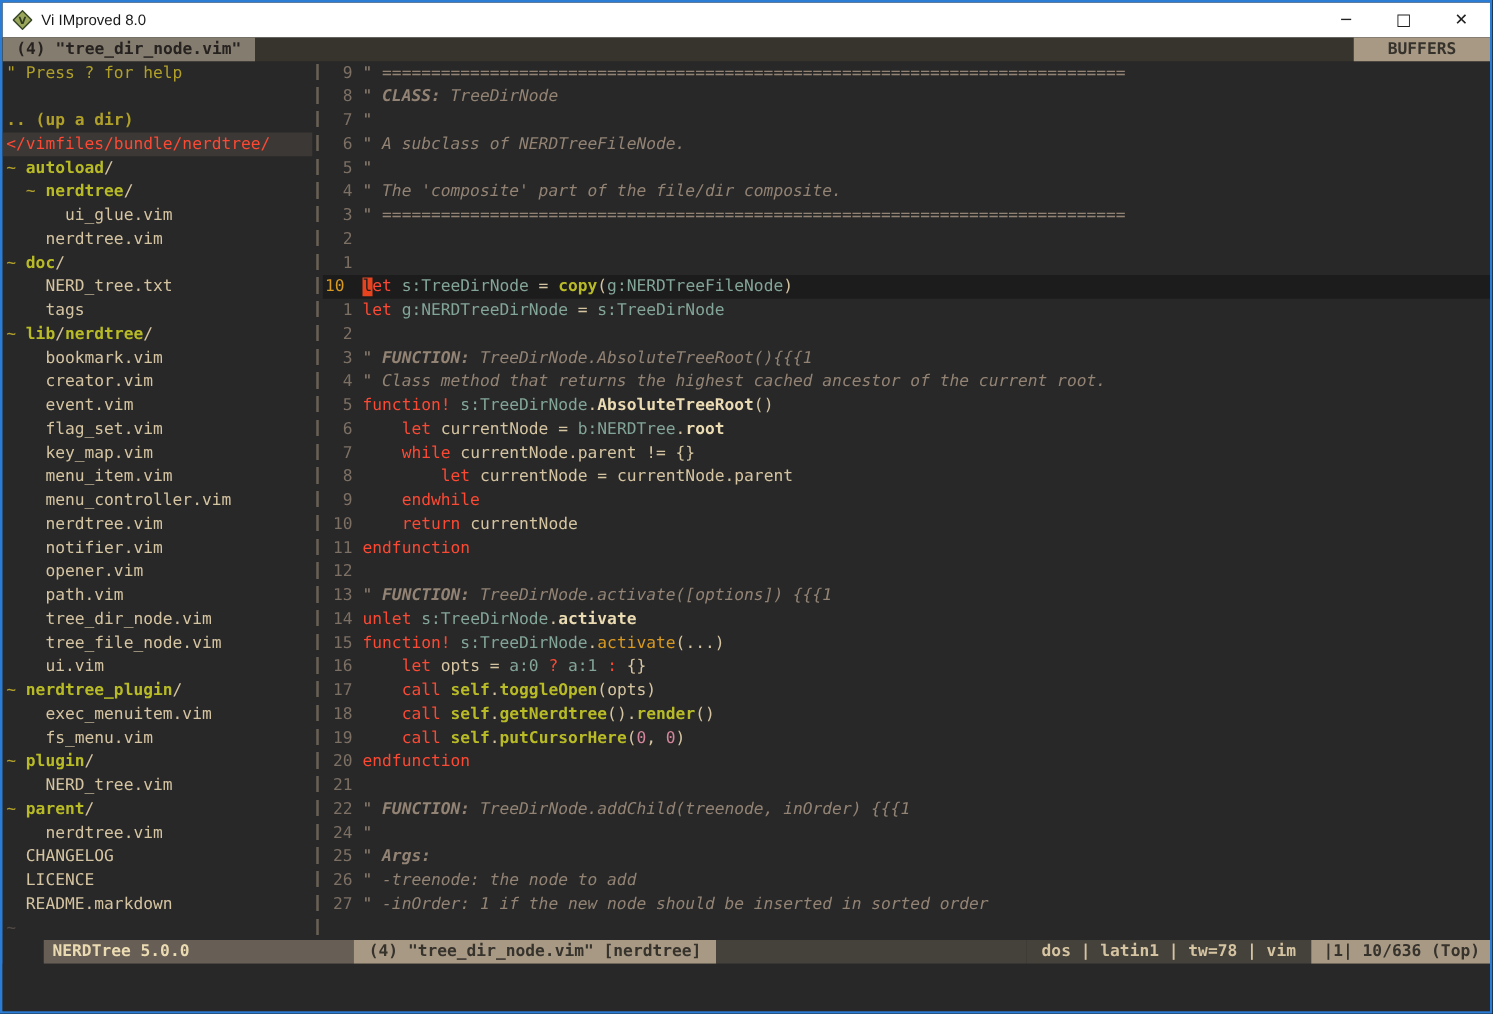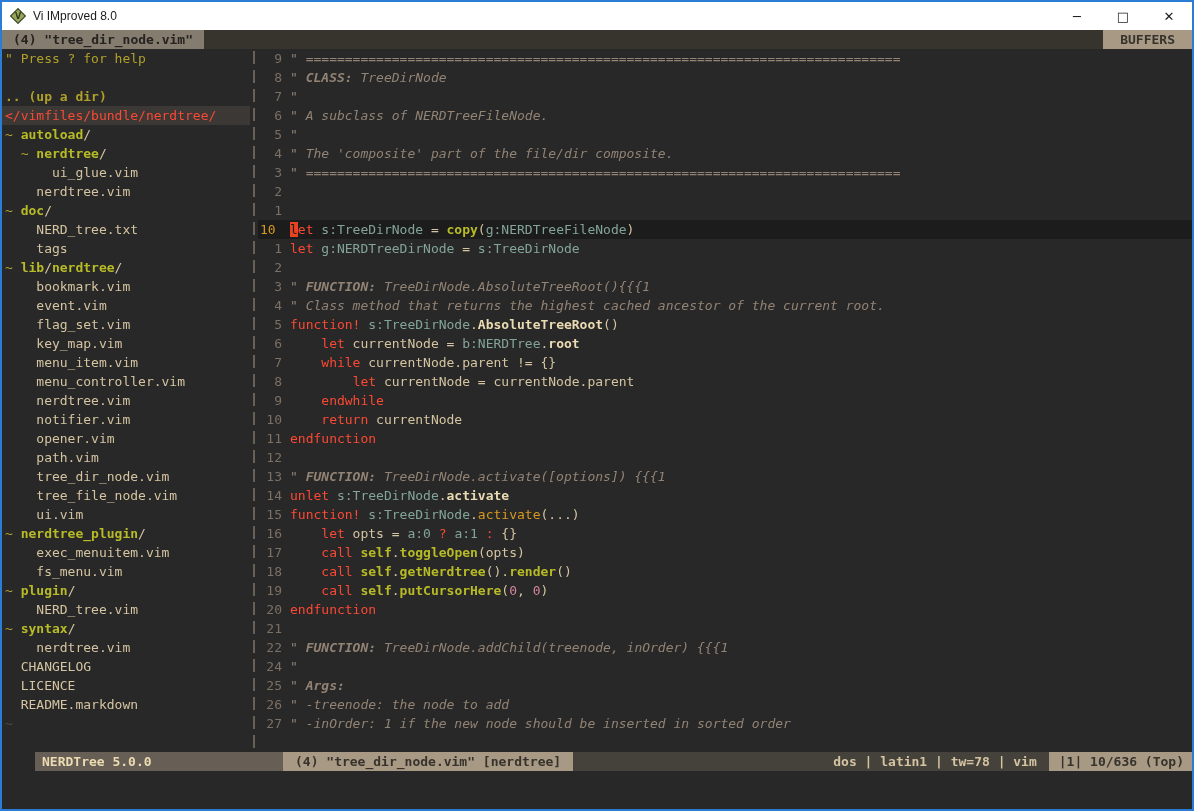--- a/index.html
+++ b/index.html
@@ -16,21 +16,21 @@
   .vim-icon { margin-left:8px; flex:none; }
   .title-text { font:12px "Liberation Sans", sans-serif; color:#1a1a1a; margin-left:7px; }
   .controls { margin-left:auto; display:flex; height:100%; }
   .ctrl { width:46px; height:100%; display:flex; align-items:center; justify-content:center;
           color:#222; font:13px "DejaVu Sans", sans-serif; cursor:default; }
   
   .tabline { height:19px; background:var(--tablineBg); display:flex; flex:none;
              font:bold 13px/19px "DejaVu Sans Mono", monospace; }
   .tab { background:var(--tabBg); color:var(--tabFg); padding:0 11px; white-space:pre; }
   .tab-fill { flex:1; }
-  .buffers { background:var(--tan); color:var(--tanFg); padding:0 17px; }
+  .buffers { background:var(--tan); color:var(--tanFg); padding:0 27px; }
   
   .main { flex:1; display:flex; overflow:hidden; font:13px/19px "DejaVu Sans Mono", monospace; }
   .tree { width:248px; flex:none; overflow:hidden; }
   .tree-row { height:19px; white-space:pre; padding-left:3px; }
   .tree-row.hl { background:var(--treeHl); }
   .vsep { width:8px; flex:none; position:relative; }
   .vsep::before { content:""; position:absolute; left:3px; top:2px; bottom:0; width:2px;
     background:repeating-linear-gradient(to bottom, var(--sep) 0 13px, transparent 13px 19px); }
   .code { flex:1; overflow:hidden; }
   .code-line { height:19px; white-space:pre; display:flex; }
@@ -101,38 +101,39 @@
         <div class="tree-row hl"><span class="s-root">&lt;/vimfiles/bundle/nerdtree/</span></div>
         <div class="tree-row"><span class="s-lead">~ </span><span class="s-dir">autoload</span><span class="s-plain">/</span></div>
         <div class="tree-row"><span class="s-plain">  </span><span class="s-lead">~ </span><span class="s-dir">nerdtree</span><span class="s-plain">/</span></div>
         <div class="tree-row"><span class="s-plain">      </span><span class="s-file">ui_glue.vim</span></div>
         <div class="tree-row"><span class="s-plain">    </span><span class="s-file">nerdtree.vim</span></div>
         <div class="tree-row"><span class="s-lead">~ </span><span class="s-dir">doc</span><span class="s-plain">/</span></div>
         <div class="tree-row"><span class="s-plain">    </span><span class="s-file">NERD_tree.txt</span></div>
         <div class="tree-row"><span class="s-plain">    </span><span class="s-file">tags</span></div>
         <div class="tree-row"><span class="s-lead">~ </span><span class="s-dir">lib</span><span class="s-plain">/</span><span class="s-dir">nerdtree</span><span class="s-plain">/</span></div>
         <div class="tree-row"><span class="s-plain">    </span><span class="s-file">bookmark.vim</span></div>
+        <div class="tree-row"><span class="s-plain">    </span><span class="s-file">creator.vim</span></div>
         <div class="tree-row"><span class="s-plain">    </span><span class="s-file">event.vim</span></div>
         <div class="tree-row"><span class="s-plain">    </span><span class="s-file">flag_set.vim</span></div>
         <div class="tree-row"><span class="s-plain">    </span><span class="s-file">key_map.vim</span></div>
         <div class="tree-row"><span class="s-plain">    </span><span class="s-file">menu_item.vim</span></div>
         <div class="tree-row"><span class="s-plain">    </span><span class="s-file">menu_controller.vim</span></div>
         <div class="tree-row"><span class="s-plain">    </span><span class="s-file">nerdtree.vim</span></div>
         <div class="tree-row"><span class="s-plain">    </span><span class="s-file">notifier.vim</span></div>
         <div class="tree-row"><span class="s-plain">    </span><span class="s-file">opener.vim</span></div>
         <div class="tree-row"><span class="s-plain">    </span><span class="s-file">path.vim</span></div>
         <div class="tree-row"><span class="s-plain">    </span><span class="s-file">tree_dir_node.vim</span></div>
         <div class="tree-row"><span class="s-plain">    </span><span class="s-file">tree_file_node.vim</span></div>
         <div class="tree-row"><span class="s-plain">    </span><span class="s-file">ui.vim</span></div>
         <div class="tree-row"><span class="s-lead">~ </span><span class="s-dir">nerdtree_plugin</span><span class="s-plain">/</span></div>
         <div class="tree-row"><span class="s-plain">    </span><span class="s-file">exec_menuitem.vim</span></div>
         <div class="tree-row"><span class="s-plain">    </span><span class="s-file">fs_menu.vim</span></div>
         <div class="tree-row"><span class="s-lead">~ </span><span class="s-dir">plugin</span><span class="s-plain">/</span></div>
         <div class="tree-row"><span class="s-plain">    </span><span class="s-file">NERD_tree.vim</span></div>
-        <div class="tree-row"><span class="s-lead">~ </span><span class="s-dir">syntax</span><span class="s-plain">/</span></div>
+        <div class="tree-row"><span class="s-lead">~ </span><span class="s-dir">parent</span><span class="s-plain">/</span></div>
         <div class="tree-row"><span class="s-plain">    </span><span class="s-file">nerdtree.vim</span></div>
         <div class="tree-row"><span class="s-plain">  </span><span class="s-file">CHANGELOG</span></div>
         <div class="tree-row"><span class="s-plain">  </span><span class="s-file">LICENCE</span></div>
         <div class="tree-row"><span class="s-plain">  </span><span class="s-file">README.markdown</span></div>
         <div class="tree-row"><span class="s-nontext">~</span></div>
       </div>
     <div class="vsep"></div>
     <div class="code" id="code">
         <div class="code-line"><span class="gut">9</span><span class="txt"><span class="s-c">" ============================================================================</span></span></div>
         <div class="code-line"><span class="gut">8</span><span class="txt"><span class="s-c">" </span><span class="s-cb">CLASS:</span><span class="s-c"> TreeDirNode</span></span></div>

